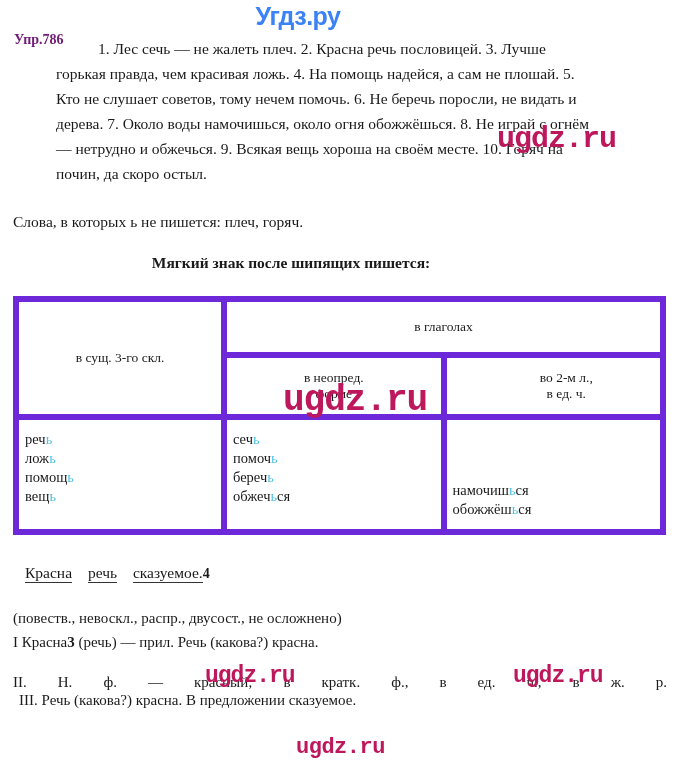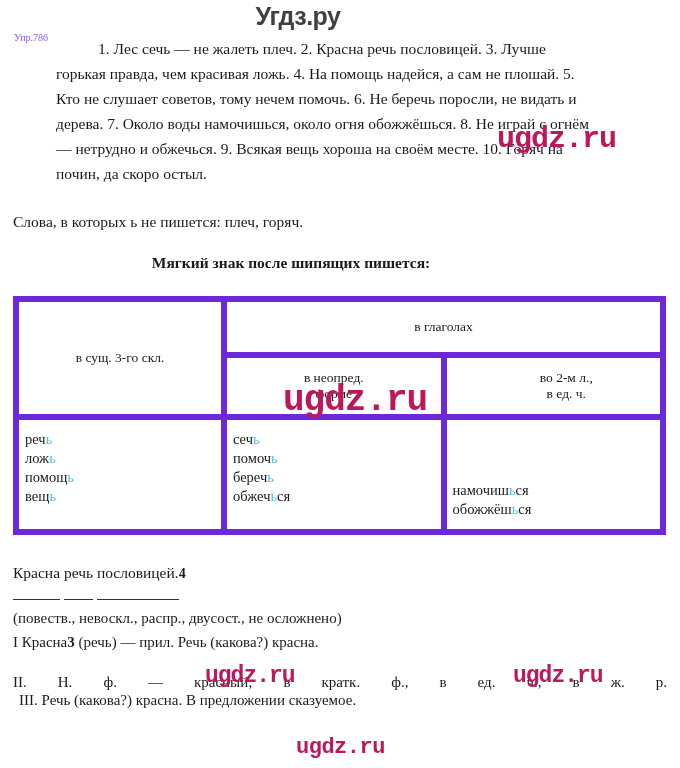--- a/index.html
+++ b/index.html
@@ -20,32 +20,32 @@
   .top-logo {
     position: absolute;
     top: 2px;
     left: 0;
     width: 596px;
     text-align: center;
     font-family: "Liberation Sans", sans-serif;
     font-weight: bold;
     font-size: 25px;
     letter-spacing: -0.5px;
-    color: #404040;
+    color: #3b82f6;
   }
 
   
   .ex-number {
     position: absolute;
     top: 32px;
     left: 14px;
     font-family: "Liberation Serif", serif;
-    font-weight: normal;
-    font-size: 10px;
-    color: #8b5cf6;
+    font-weight: bold;
+    font-size: 14px;
+    color: #701a75;
   }
 
   
   .task-block {
     position: absolute;
     top: 36px;
     left: 56px;
     width: 540px;
     font-size: 15.5px;
     line-height: 25px;
@@ -110,21 +110,22 @@
   
   .analysis-sentence {
     position: absolute;
     top: 564px;
     left: 13px;
     font-size: 15.5px;
     white-space: nowrap;
   }
   .u-solid {
     border-bottom: 1.5px solid #333;
-    padding-bottom: 18px;
+    padding-bottom: 1px;
+    margin-left: 12px;
   }
   .sup-mark {
     font-weight: bold;
     font-size: 14px;
   }
 
   .analysis-body {
     position: absolute;
     top: 606px;
     left: 13px;
@@ -222,21 +223,21 @@
     </td>
   </tr>
 </tbody>
   </table>
 
 <div class="analysis-sentence">
   <span class="u-solid">Красна</span>
   <span> </span>
   <span class="u-solid">речь</span>
   <span> </span>
-  <span class="u-solid">пословицей.</span><span class="sup-mark">4</span>
+  <span class="u-solid">сказуемое.</span><span class="sup-mark">4</span>
 </div>
 
 <div class="analysis-body">
   <div class="line-plain">(повеств., невоскл., распр., двусост., не осложнено)</div>
   <div class="line-plain"><span>I Красна</span><span class="bold-mark">3</span><span> (речь) — прил. Речь (какова?) красна.</span></div>
   <div class="line-just spaced-line"><span>II.</span> <span>Н.</span> <span>ф. —</span> <span>красный;</span> <span>в</span> <span>кратк.</span> <span>ф.,</span> <span>в</span> <span>ед.</span> <span>ч.,</span> <span>в</span> <span>ж.</span> <span>р.</span></div>
 </div>
 
 <div class="analysis-last">III. Речь (какова?) красна. В предложении сказуемое.</div>
 

